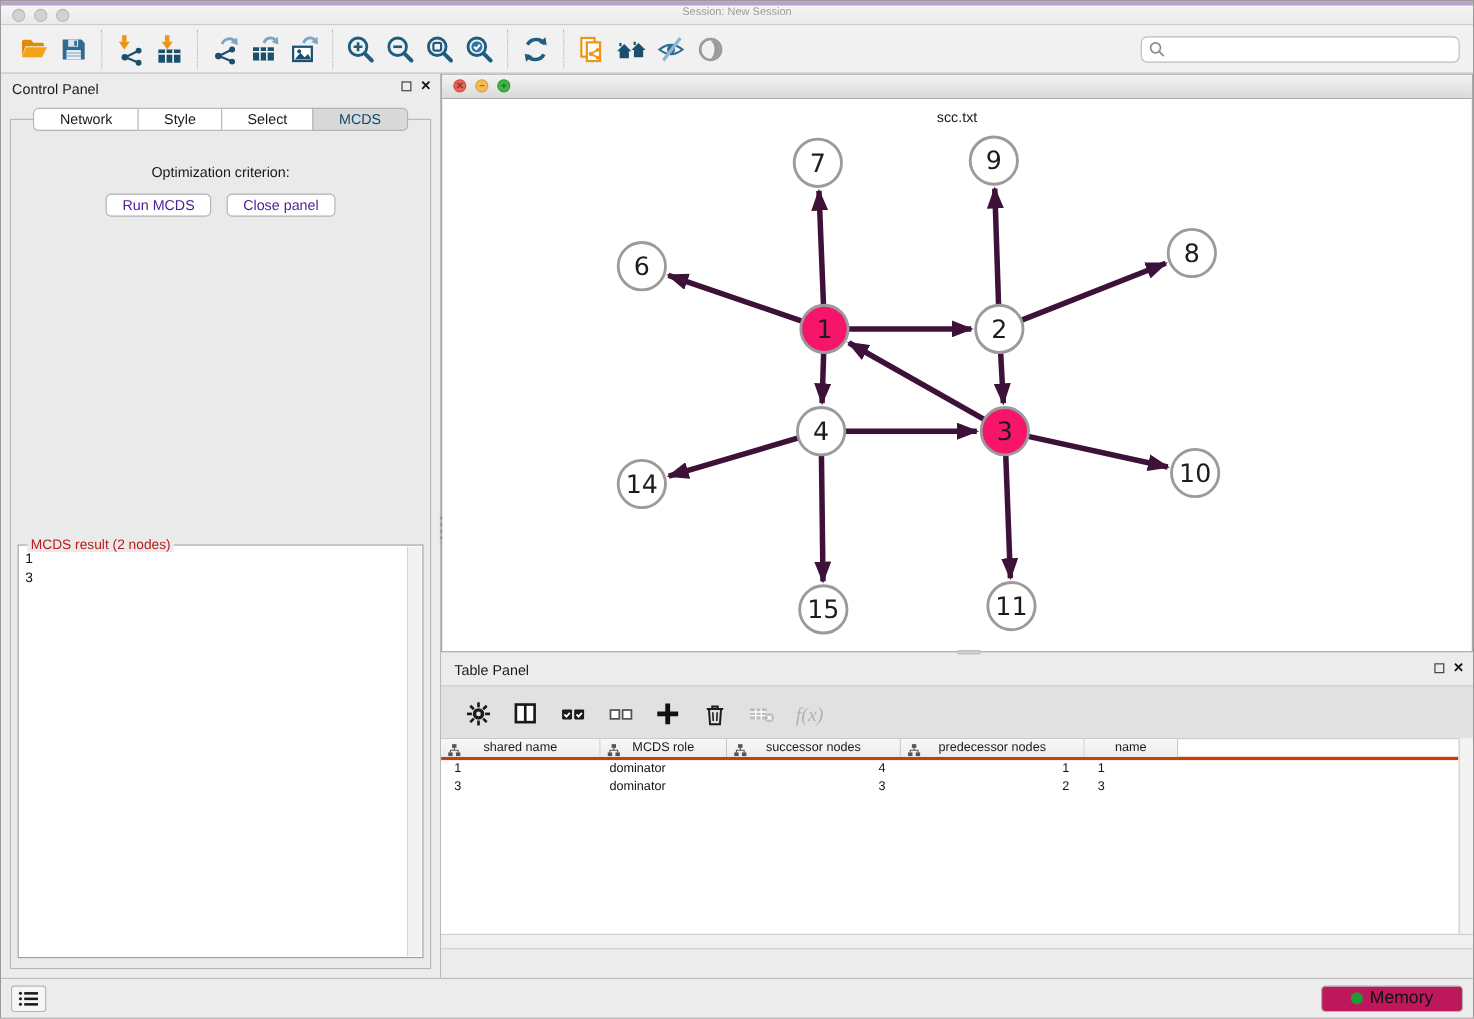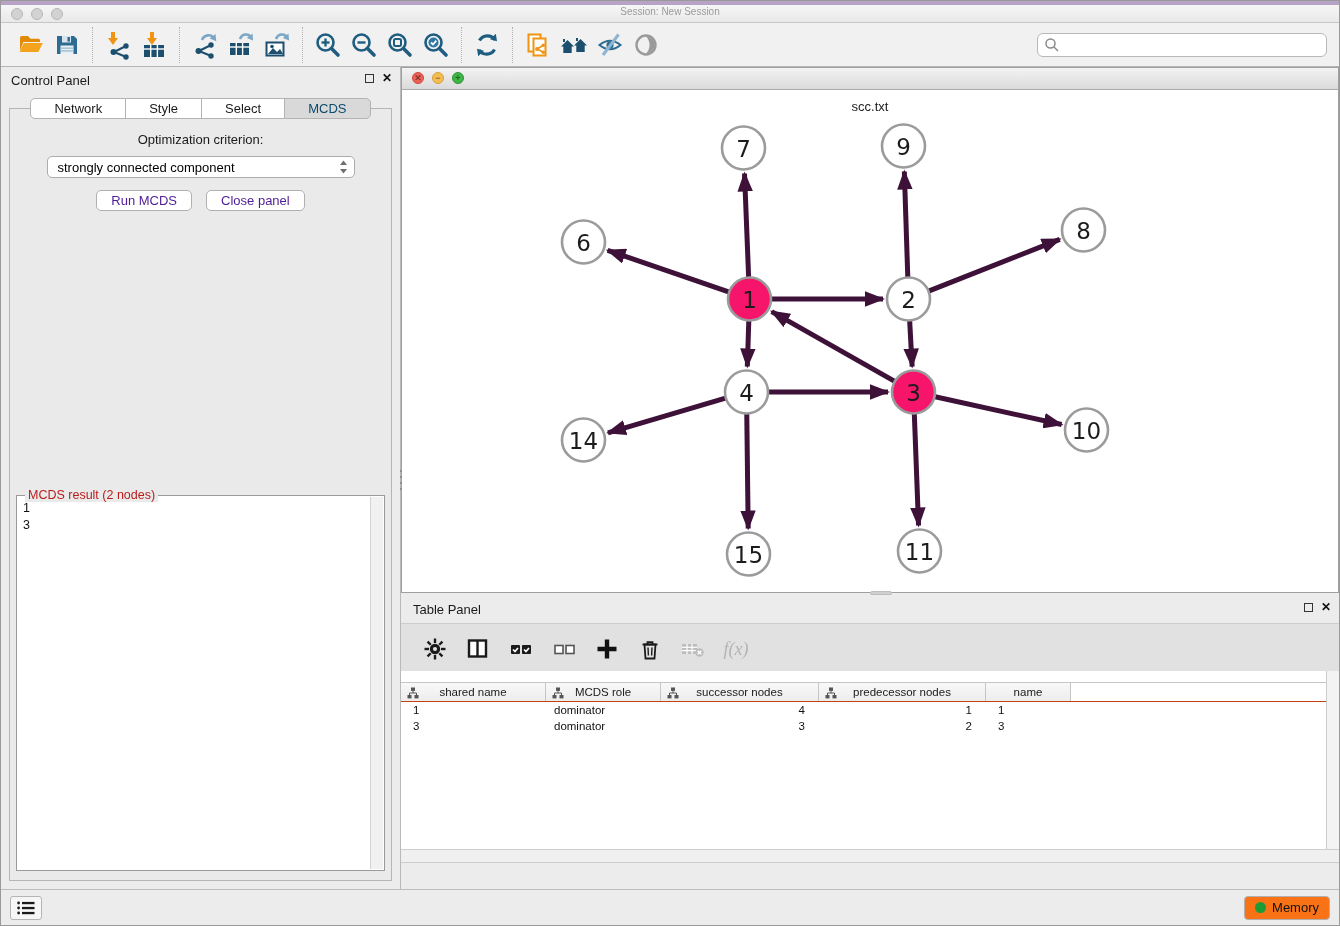--- a/index.html
+++ b/index.html
@@ -46,21 +46,21 @@
   .ic-close { font-size:12px; font-weight:bold; color:#111; line-height:11px; }
   .ic-close::after { content:"✕"; }
   .cp-tabs { position:absolute; top:31px; left:0; right:0; display:flex; justify-content:center; z-index:2; }
   .tab { height:21px; padding:0 23px; font-size:13px; background:#fff; color:#1a1a1a;
     border:1px solid #b3b3b3; margin-left:-1px; line-height:19px; }
   .tab:first-child { border-radius:5px 0 0 5px; margin-left:0; }
   .tab:last-child { border-radius:0 5px 5px 0; }
   .tab.selected { background:#d9d9d9; color:#0c4a6e; }
   .cp-box { position:absolute; top:41px; left:8px; right:8px; bottom:8px;
     border:1px solid #b5b5b5; background:#eaeaea; }
-  .opt-label { margin-top:23px; text-align:center; font-size:13px; color:#1a1a1a; }
+  .opt-label { margin-top:40px; text-align:center; font-size:13px; color:#1a1a1a; }
   .combo { margin:9px auto 0; width:308px; height:22px; background:#fff; border:1px solid #acacac;
     border-radius:5px; display:flex; align-items:center; padding:0 6px 0 10px; font-size:13px; }
   .combo .val { flex:1; }
   .btn-row { margin-top:12px; display:flex; justify-content:center; gap:14px; }
   .mac-btn { height:21px; padding:0 14px; background:#fff; border:1px solid #b0b0b0; border-radius:5px;
     font-size:13px; color:#4c1d95; font-family:"Liberation Sans",sans-serif; }
   .result-fs { position:absolute; left:6px; right:6px; top:386px; bottom:9px;
     border:1px solid #9a9a9a; background:#fff; }
   .result-legend { position:absolute; top:-8px; left:8px; background:#eaeaea; padding:0 3px;
     font-size:12.5px; color:#b91c1c; }
@@ -91,21 +91,21 @@
   .table-panel { flex:1; position:relative; background:#ececec; }
   .tp-header { position:absolute; top:6px; left:12px; font-size:13px; color:#1a1a1a; }
   .tp-toolbar { position:absolute; top:27px; left:0; right:0; height:52px; background:#e1e1e1;
     border-top:1px solid #cdcdcd; border-bottom:1px solid #c5c5c5; display:flex; align-items:center;
     padding-left:20px; gap:15px; }
   .tp-btn { width:28px; height:28px; display:flex; align-items:center; justify-content:center;
     background:transparent; border:none; }
   .fx { font-family:"Liberation Serif",serif; font-style:italic; font-size:18px; color:#b3b3b3; }
 
   .tp-table { position:absolute; top:75px; left:0; right:13px; bottom:40px; background:#fff; overflow:hidden; }
-  .thead { display:flex; height:20px; border-top:1px solid #c6c6c6; border-bottom:1px solid #c2410c;margin-top:11px; }
+  .thead { display:flex; height:20px; border-top:1px solid #c6c6c6; border-bottom:3px solid #c2410c; }
   .th { position:relative; background:linear-gradient(#f8f8f8,#ededed); border-right:1px solid #c6c6c6;
     font-size:11.5px; color:#1a1a1a; display:flex; align-items:center; justify-content:center; }
   .th .sort-ic { position:absolute; left:6px; top:4px; }
   .c0{width:145px}.c1{width:115px}.c2{width:158px}.c3{width:167px}.c4{width:85px}
   .tr { display:flex; height:16px; font-size:11.5px; color:#111; align-items:center; }
   .td { overflow:hidden; white-space:nowrap; }
   .td.c0{padding-left:12px}.td.c1{padding-left:8px}
   .td.c2,.td.c3{text-align:right;padding-right:14px}
   .td.c4{padding-left:12px}
   .tp-vscroll { position:absolute; top:75px; right:0; bottom:40px; width:13px; background:#f3f3f3;
@@ -113,22 +113,22 @@
   .tp-hscroll { position:absolute; left:0; right:0; bottom:26px; height:14px; background:#f0f0f0;
     border-top:1px solid #cdcdcd; border-bottom:1px solid #cdcdcd; }
   .tp-tabs { position:absolute; bottom:2px; left:0; right:0; display:flex; justify-content:center; }
 
   
   .statusbar { position:absolute; bottom:0; left:0; right:0; height:36px; background:#ececec;
     border-top:1px solid #bdbdbd; display:flex; align-items:center; justify-content:space-between;
     padding:0 9px; }
   .sb-btn { height:24px; background:#f6f6f6; border:1px solid #b5b5b5; border-radius:3px;
     display:flex; align-items:center; justify-content:center; padding:0 5px; }
-  .mem-btn { height:24px; background:#f97316; border:1px solid #b0b0b0; border-radius:4px;
-    display:flex; align-items:center; gap:6px; padding:0 10px; font-size:13px; color:#111;
+  .mem-btn { height:24px; background:#be185d; border:1px solid #b0b0b0; border-radius:4px;
+    display:flex; align-items:center; gap:6px; padding:0 26px; font-size:16px; color:#111;
     font-family:"Liberation Sans",sans-serif; }
   .mem-dot { width:11px; height:11px; border-radius:50%; background:#1d9b37; }
 </style>
 </head>
 <body>
 
 <div class="app">
 
   <div class="titlebar">
     <div class="tl-group">
@@ -310,27 +310,20 @@
         <span class="ic-close"></span>
       </div>
       <div class="cp-tabs">
         <button class="tab">Network</button>
         <button class="tab">Style</button>
         <button class="tab">Select</button>
         <button class="tab selected">MCDS</button>
       </div>
       <div class="cp-box">
         <div class="opt-label">Optimization criterion:</div>
-        <div class="combo">
-          <span class="val">strongly connected component</span>
-          <svg width="9" height="16" viewBox="0 0 9 16">
-            <path d="M4.5 1.5 L8 6 H1 z" fill="#6f6f6f"></path>
-            <path d="M1 10 h7 L4.5 14.5 z" fill="#6f6f6f"></path>
-          </svg>
-        </div>
         <div class="btn-row">
           <button class="mac-btn">Run MCDS</button>
           <button class="mac-btn">Close panel</button>
         </div>
         <div class="result-fs">
           <span class="result-legend">MCDS result (2 nodes)</span>
           <pre class="result-text">1
 3</pre>
           <div class="result-scroll"></div>
         </div>

